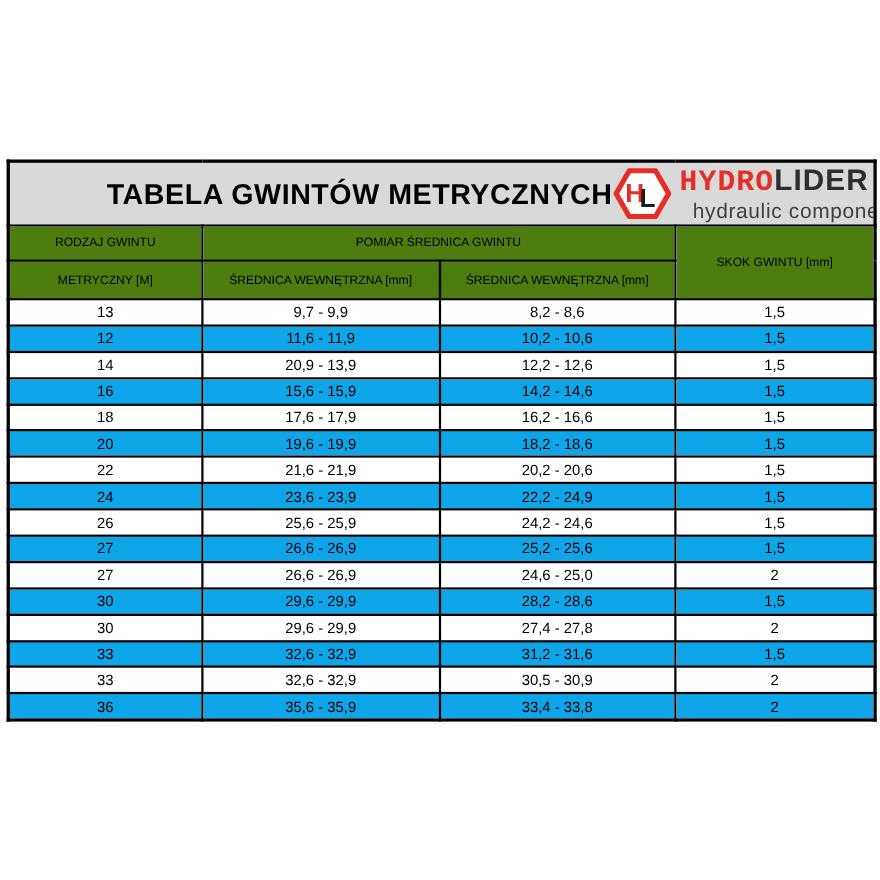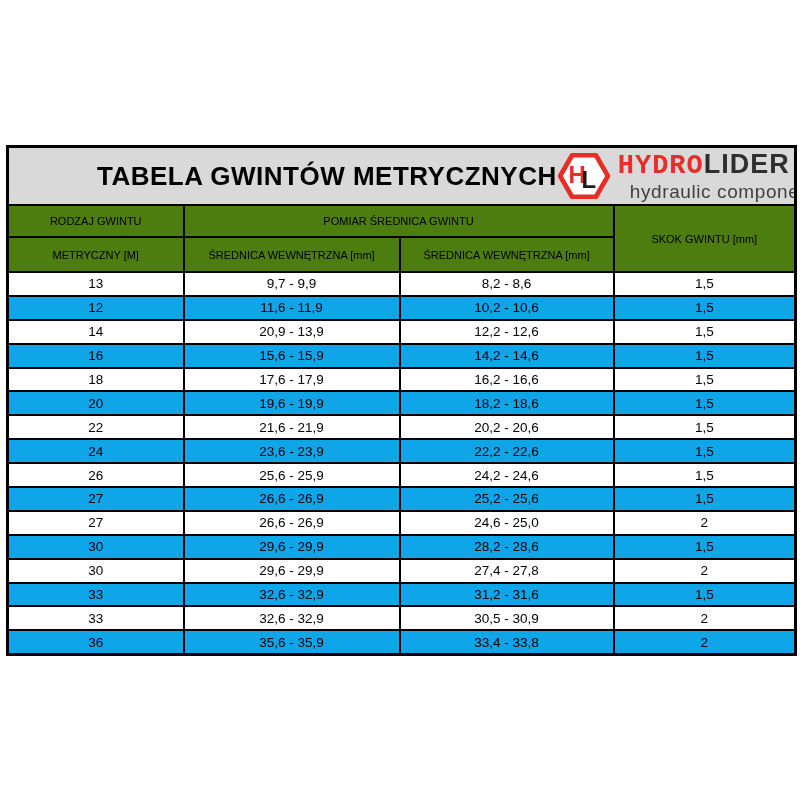--- a/index.html
+++ b/index.html
@@ -202,21 +202,21 @@
   </tr>
         <tr class="data">
     <td>22</td>
     <td>21,6 - 21,9</td>
     <td>20,2 - 20,6</td>
     <td>1,5</td>
   </tr>
         <tr class="data alt">
     <td>24</td>
     <td>23,6 - 23,9</td>
-    <td>22,2 - 22,6</td>
+    <td>22,2 - 24,9</td>
     <td>1,5</td>
   </tr>
         <tr class="data">
     <td>26</td>
     <td>25,6 - 25,9</td>
     <td>24,2 - 24,6</td>
     <td>1,5</td>
   </tr>
         <tr class="data alt">
     <td>27</td>

